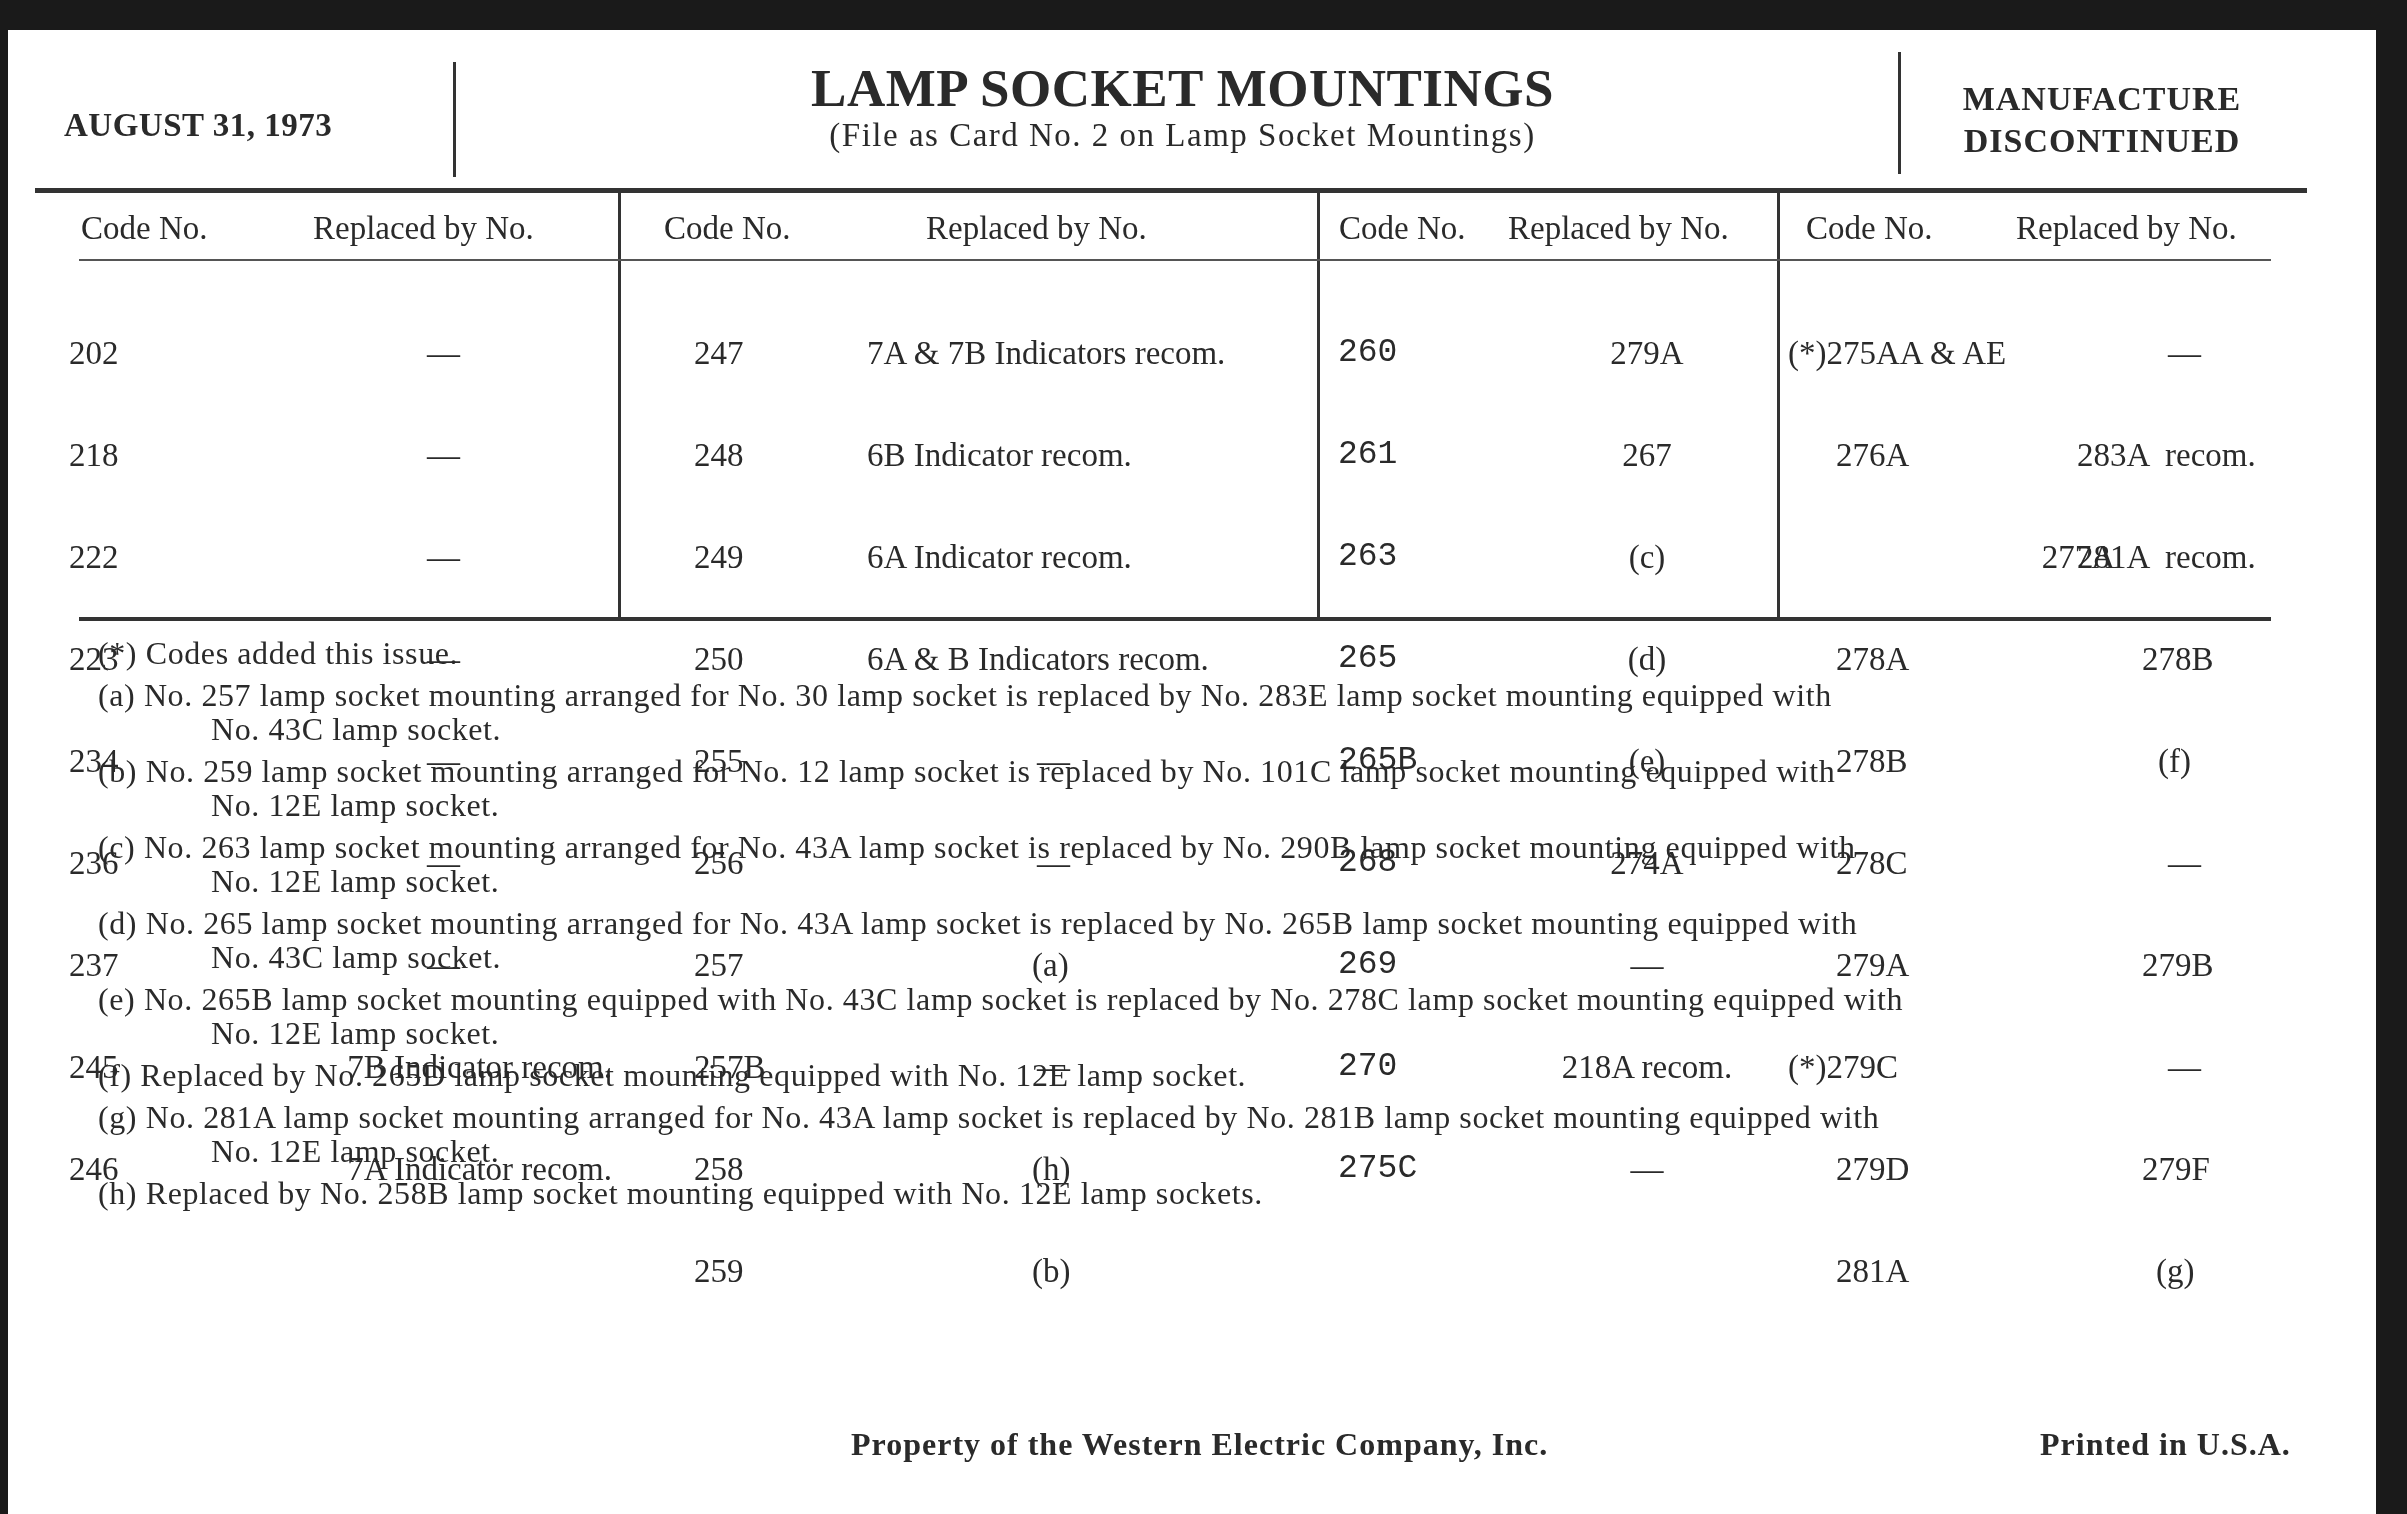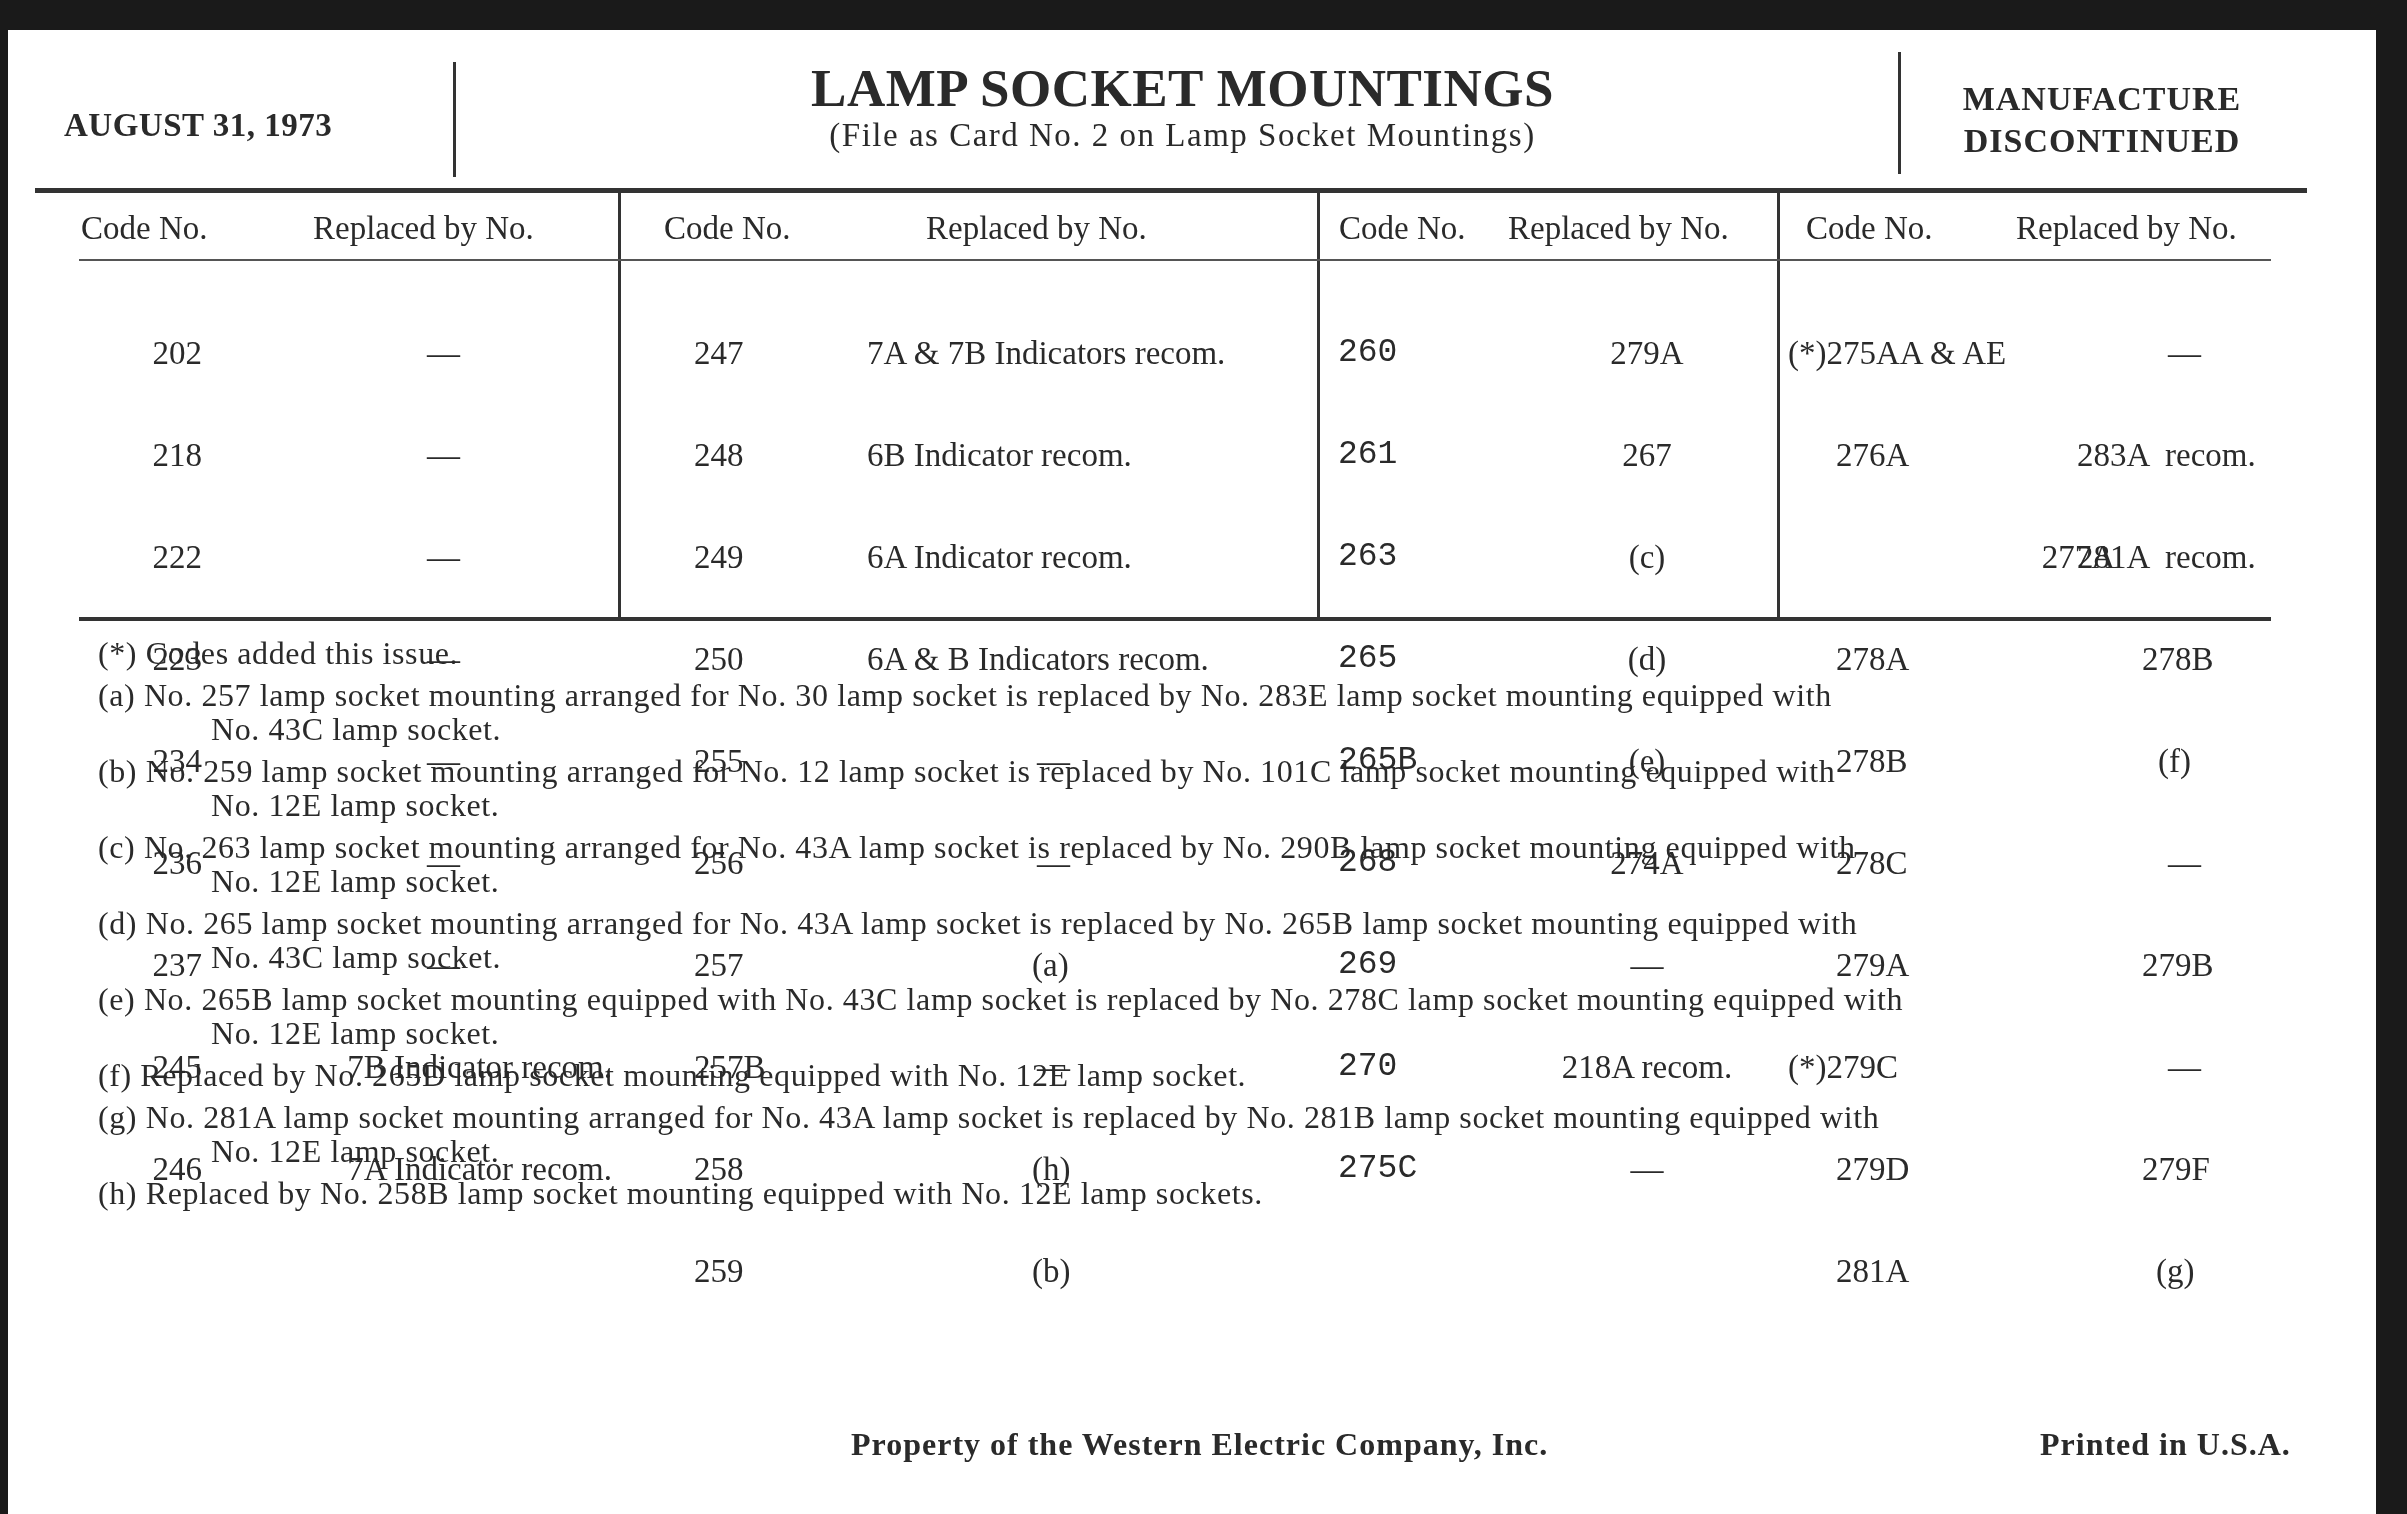--- a/index.html
+++ b/index.html
@@ -53,21 +53,21 @@
   <div class="abs th" style="left:305px;">Replaced by No.</div>
   <div class="abs th" style="left:656px;">Code No.</div>
   <div class="abs th" style="left:918px;">Replaced by No.</div>
   <div class="abs th" style="left:1331px;">Code No.</div>
   <div class="abs th" style="left:1500px;">Replaced by No.</div>
   <div class="abs th" style="left:1798px;">Code No.</div>
   <div class="abs th" style="left:2008px;">Replaced by No.</div>
 
   <div class="abs rule-thin" style="left:71px; top:229px; width:2192px;"></div>
 
-  <div class="abs col" style="left:75px; width:119px;text-align:right;">
+  <div class="abs col" style="left:61px; width:119px;">
     <div>202</div>
     <div>218</div>
     <div>222</div>
     <div>223</div>
     <div>234</div>
     <div>236</div>
     <div>237</div>
     <div>245</div>
     <div>246</div>
   </div>

